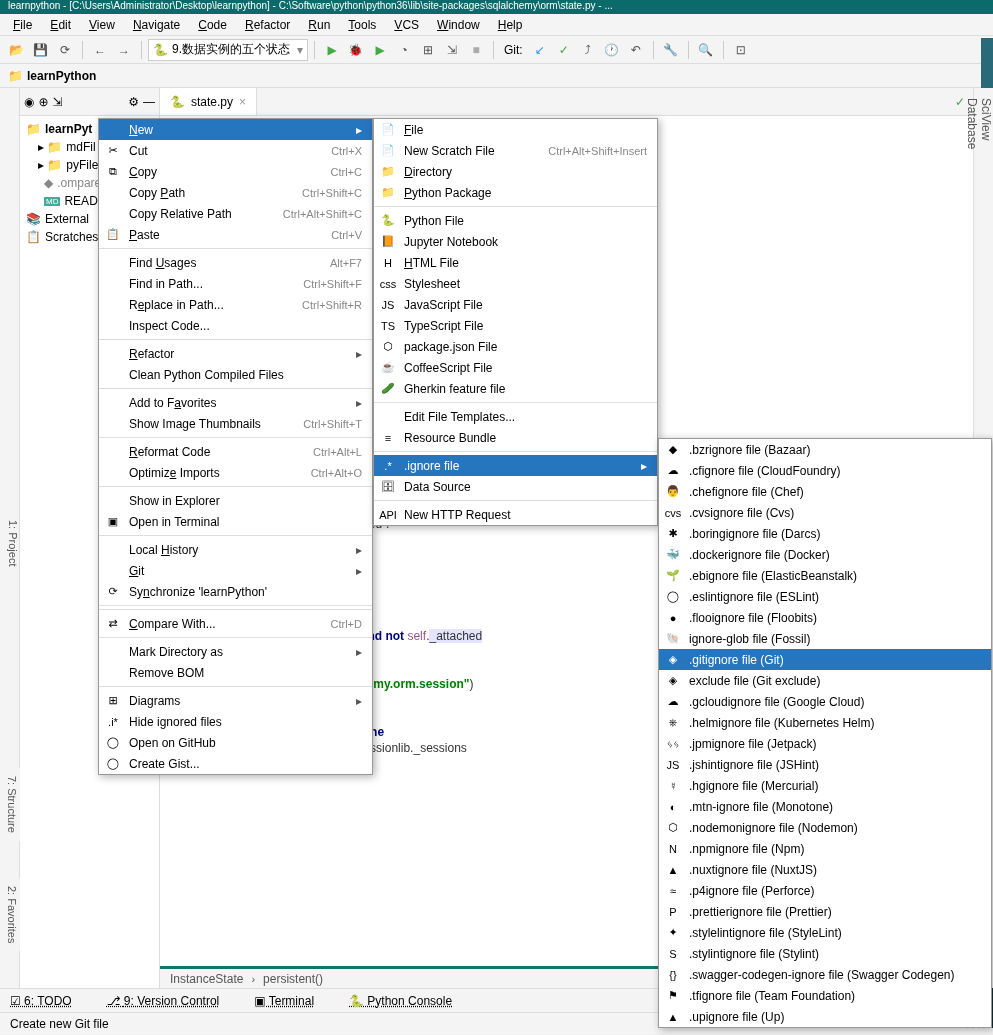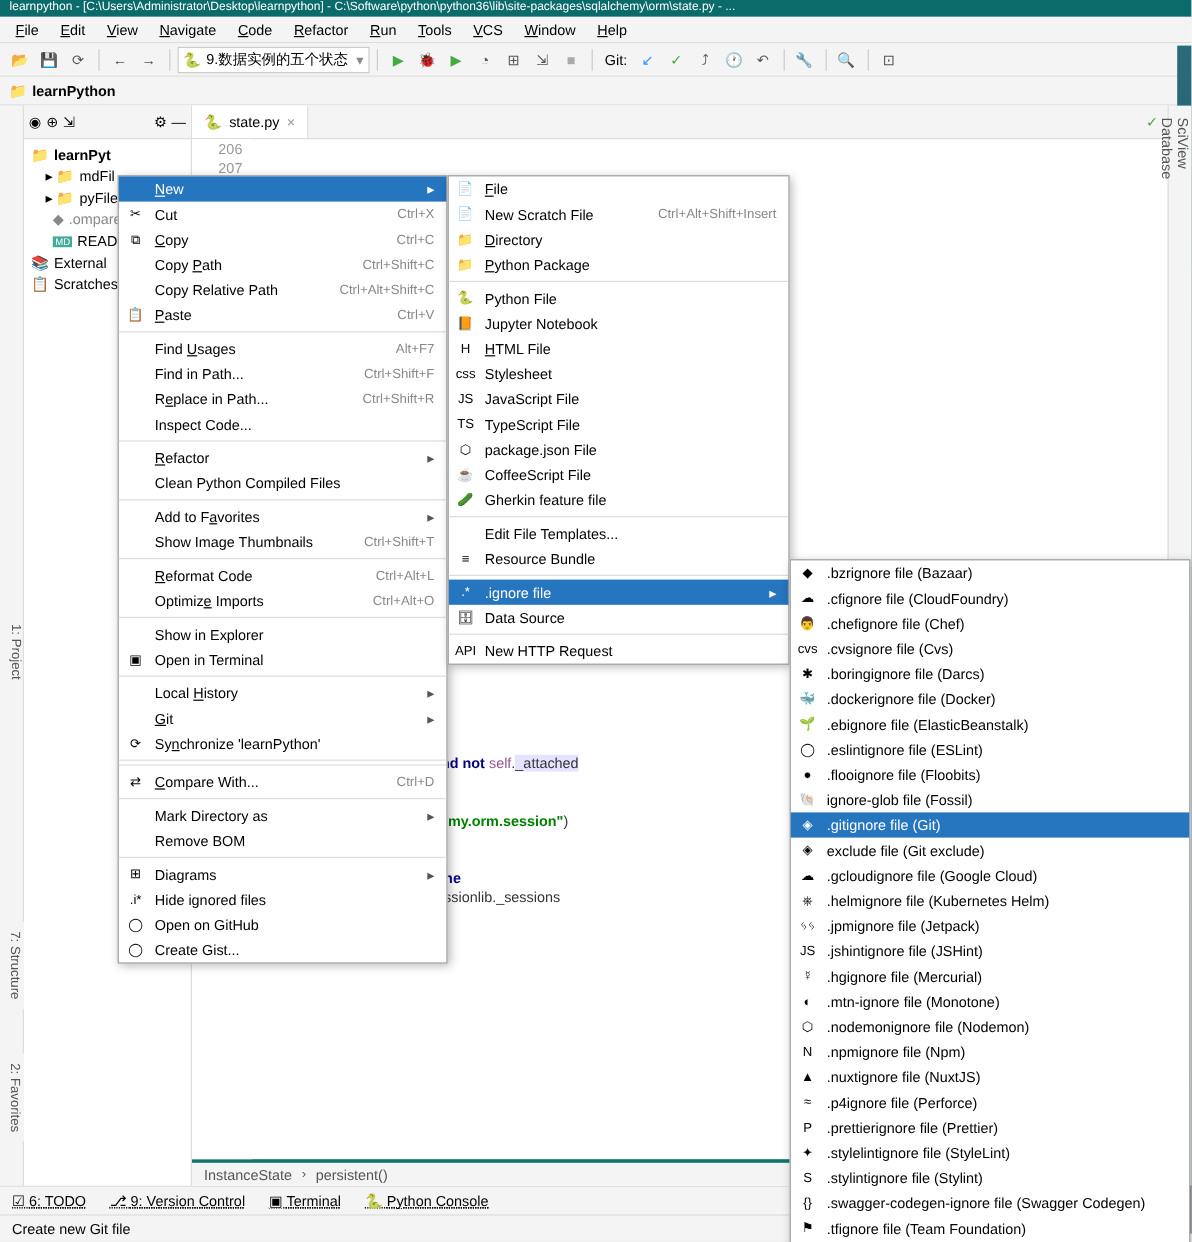--- a/index.html
+++ b/index.html
@@ -27,27 +27,27 @@
 .code { flex: 1; font-family: "Consolas", "Courier New", monospace; font-size: 13px; line-height: 16px; display: flex; position: relative; }
 .gutter { width: 50px; text-align: right; color: #999; padding-right: 8px; background: #fff; }
 .gutter div { height: 16px; }
 .code-lines { flex: 1; color: #333; }
 .code-lines div { height: 16px; white-space: pre; }
 .kw { color: #000080; font-weight: bold; }
 .str { color: #008000; font-weight: bold; }
 .self { color: #94558d; }
 .hl { background: #e4e4ff; }
 .breadcrumb { height: 22px; background: #f4f4f4; border-top: 3px solid #0f766e; display: flex; align-items: center; padding: 0 10px; font-size: 11px; color: #555; gap: 8px; }
-.bottom-tools { height: 24px; background: #f4f4f4; border-top: 1px solid #ddd; display: flex; align-items: center; padding: 0 10px; gap: 20px; font-size: 11px; }
+.bottom-tools { height: 24px; background: #f4f4f4; border-top: 1px solid #ddd; display: flex; align-items: center; padding: 0 10px; gap: 35px; font-size: 11px; }
 .bottom-tools span { text-decoration: underline; text-decoration-style: dotted; cursor: pointer; }
 .statusbar { height: 22px; background: #f4f4f4; border-top: 1px solid #ddd; display: flex; align-items: center; padding: 0 10px; font-size: 11px; gap: 20px; }
 .right-gutter { width: 20px; background: #f4f4f4; border-left: 1px solid #ddd; writing-mode: vertical-rl; text-orientation: mixed; font-size: 11px; color: #555; padding-top: 10px; }
 
 
-.ctx-menu { position: absolute; background: #fff; border: 1px solid #999; box-shadow: 2px 2px 8px rgba(0,0,0,0.3); z-index: 100; margin-top: 28px; }
+.ctx-menu { position: absolute; background: #fff; border: 1px solid #999; box-shadow: 2px 2px 8px rgba(0,0,0,0.3); z-index: 100; }
 .ctx-item { display: flex; align-items: center; height: 21px; padding: 0 10px 0 6px; cursor: pointer; white-space: nowrap; gap: 8px; }
 .ctx-item.selected { background: #2675bf; color: #fff; }
 .ctx-item .ico { width: 16px; height: 16px; display: flex; align-items: center; justify-content: center; font-size: 11px; }
 .ctx-item .lbl { flex: 1; }
 .ctx-item .shortcut { color: #888; font-size: 11px; margin-left: 24px; }
 .ctx-item .arrow { color: #555; }
 .ctx-item.selected .arrow { color: #fff; }
 .ctx-sep { height: 1px; background: #ddd; margin: 3px 0; }
 
 .menu1 { top: 118px; left: 98px; width: 275px; }

